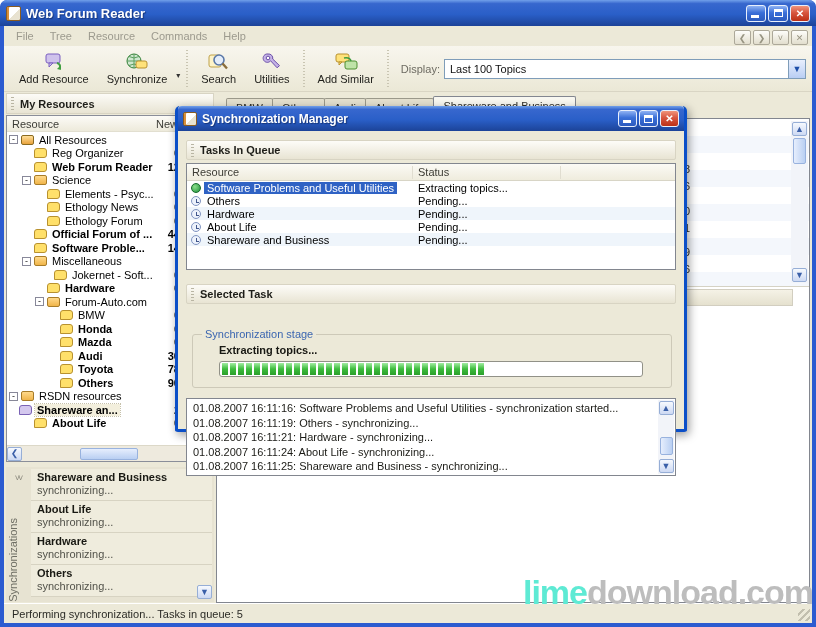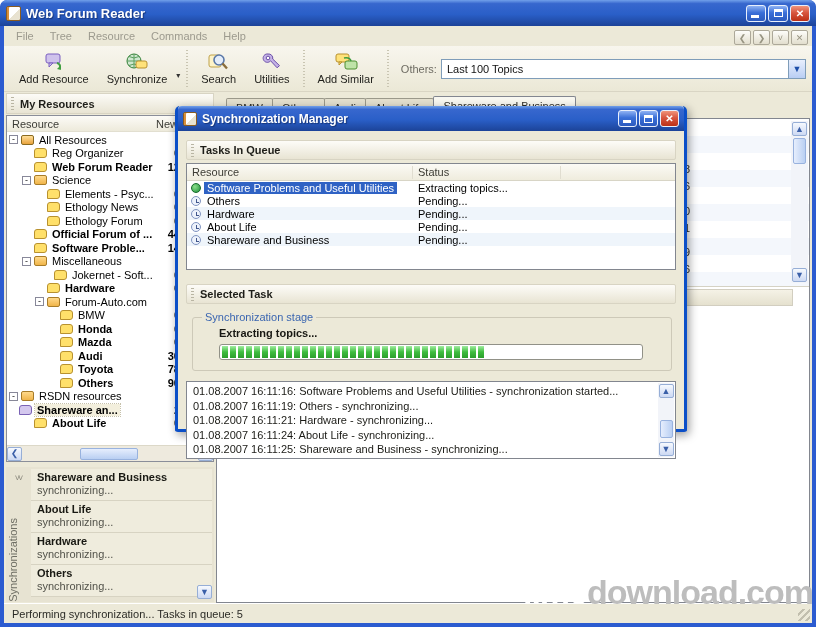--- a/index.html
+++ b/index.html
@@ -99,35 +99,35 @@
   .qc1{width:226px;display:flex;align-items:center;padding-left:2px;overflow:hidden;}
   .qc2{width:148px;padding-left:5px;}
   .qicon{width:10px;height:10px;border-radius:50%;margin:0 3px 0 2px;flex:none;position:relative;}
   .qicon.sync{background:radial-gradient(circle at 35% 35%,#8adf8a,#1f8f3a);border:1px solid #156a2a;}
   .qicon.clock{background:#edf2fb;border:1px solid #8094c0;}
   .qicon.clock::after{content:"";position:absolute;left:4px;top:2px;width:1px;height:4px;background:#41578c;}
   .qicon.clock::before{content:"";position:absolute;left:4px;top:5px;width:3px;height:1px;background:#41578c;}
   .qname{padding:0 3px;white-space:nowrap;}
   .qsel-name{background:#2f62c4;color:#fff;}
   .sel-header{margin-top:14px;}
-  .stage-group{margin:13px 4px 0 6px;border:1px solid #cdc9b8;border-radius:3px;position:relative;height:54px;padding:9px 12px 0;}
+  .stage-group{margin:30px 4px 0 6px;border:1px solid #cdc9b8;border-radius:3px;position:relative;height:54px;padding:9px 12px 0;}
   .stage-label{position:absolute;top:-7px;left:9px;background:#ece9d8;color:#3b66b0;font-size:11px;padding:0 3px;}
   .stage-text{font-weight:bold;font-size:11px;color:#181813;margin:0 0 5px 14px;}
   .progress{height:16px;margin:0 16px 0 14px;border:1px solid #919187;border-radius:3px;background:#fff;padding:1px 2px;}
   .progress-fill{height:100%;background:repeating-linear-gradient(90deg,transparent 0 6px,#fff 6px 8px),linear-gradient(180deg,#a2eda2,#3dbc3d 50%,#2b9e2b);}
   .log-box{margin-top:10px;height:78px;border:1px solid #82868f;background:#fff;position:relative;font-size:11px;}
   .log-lines{position:absolute;top:2px;left:6px;right:22px;bottom:2px;overflow:hidden;line-height:14.5px;color:#1b1b16;}
   .log-line{white-space:nowrap;}
   .log-scroll{position:absolute;top:1px;right:1px;bottom:1px;width:16px;background:#f2f4f9;display:flex;flex-direction:column;align-items:center;padding:1px;}
   .lthumb{width:13px;height:18px;background:linear-gradient(90deg,#e6eefd,#b9cff2);border:1px solid #98b2de;border-radius:2px;margin-bottom:4px;}
   .dlg-footer{position:absolute;left:8px;right:8px;bottom:0;height:44px;border-top:1px solid #d9d5c4;display:flex;justify-content:flex-end;align-items:center;}
   .xp-btn{width:74px;height:23px;border:1px solid #7f8cab;border-radius:3px;background:linear-gradient(180deg,#fff,#f1efe2 55%,#ddd9c4);font-size:11px;color:#1b1b16;display:flex;align-items:center;justify-content:center;box-shadow:inset 0 0 0 1px #f7f5eb;margin-right:2px;}
   
   .watermark{position:absolute;right:3px;bottom:15px;z-index:60;font-size:34px;font-weight:bold;letter-spacing:-1px;white-space:nowrap;}
-  .wm-green{color:#ffffff;}
+  .wm-green{color:#5eead4;}
   .wm-gray{color:#bdbdbd;}
 </style>
 </head>
 <body>
 
 <div class="window">
 
   <div class="titlebar">
     <span class="app-icon"></span>
     <span class="title-text">Web Forum Reader</span>
@@ -192,21 +192,21 @@
         <svg width="26" height="20">
           <rect x="3" y="2" width="13" height="8" rx="2" fill="#ffe27a" stroke="#b8912f"></rect>
           <path d="M6 10 l0 3 3 -3 z" fill="#ffe27a" stroke="#b8912f"></path>
           <rect x="12" y="9" width="12" height="8" rx="2" fill="#bfe3a8" stroke="#4e8f33"></rect>
           <path d="M11 6 q6 -1 7 3" fill="none" stroke="#3f9e3f" stroke-width="1.6"></path>
         </svg>
         <span>Add Similar</span>
       </div>
       <div class="tsep"></div>
       <div class="display-group">
-        <span class="display-label">Others:</span>
+        <span class="display-label">Display:</span>
         <div class="combo">
           <span>Last 100 Topics</span>
           <span class="combo-btn">▼</span>
         </div>
       </div>
     </div>
 
     <div class="panel-header">
       <span class="grip"></span>
       <span>My Resources</span>

